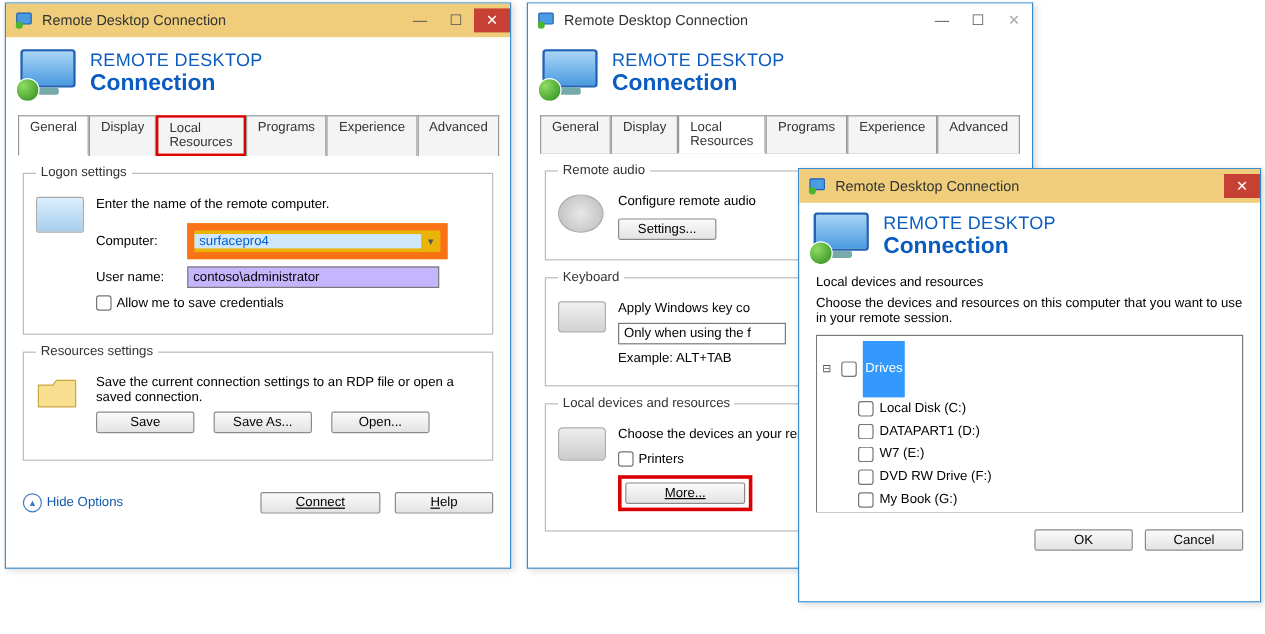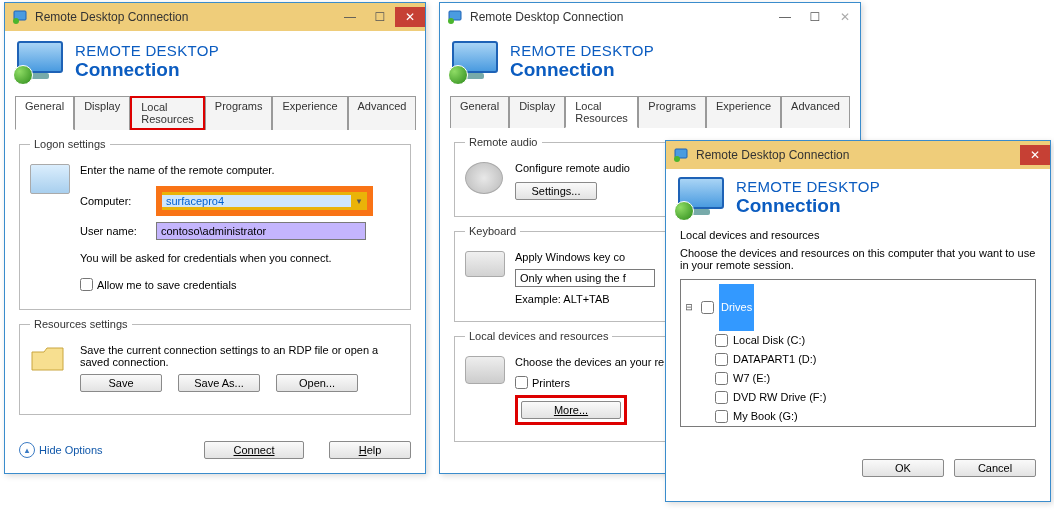--- a/index.html
+++ b/index.html
@@ -177,21 +177,20 @@
             <span class="label-col">Computer:</span>
             <div class="combo">
               <span class="val">surfacepro4</span>
               <span class="arrow">▾</span>
             </div>
           </div>
           <div class="row">
             <span class="label-col">User name:</span>
             <input type="text" style="width: 200px;" value="contoso\administrator">
           </div>
-          <div style="margin:12px 0 14px 0">You will be asked for credentials when you connect.</div>
           <label class="check">
             <input type="checkbox" style="">
             <span>Allow me to save credentials</span>
           </label>
         </div>
       </div>
     </fieldset>
     <fieldset>
       <legend>Resources settings</legend>
       <div class="row start">
@@ -209,21 +208,21 @@
           </div>
         </div>
       </div>
     </fieldset>
   </div>
   <div class="footer">
     <div class="hide-opt">
       <span class="circ">▴</span>
       <span>Hide Options</span>
     </div>
-    <div style="display:flex; gap:25px;">
+    <div style="display:flex; gap:12px;">
       <button class="std wide">Connect</button>
       <button class="std"><u>H</u>elp</button>
     </div>
   </div>
 </div>
 
 <div class="window" style="left:439px; top:2px; width:420px; height:470px;">
   <div class="titlebar grey">
     <span class="icon">
       <svg viewBox="0 0 16 16">
@@ -359,18 +358,18 @@
         </div>
       <div class="tree-row" style="padding-left:28px">
           <input type="checkbox" style="">
           <span>Seagate Backup Plus Drive (H:)</span>
         </div>
       <div class="tree-row" style="padding-left:28px">
           <span class="plug-red"><input type="checkbox" checked="" style=""><span>Drives that I plug in later</span></span>
         </div>
 
     </div>
-    <div style="display:flex; justify-content:flex-end; gap:10px; margin-top:32px;">
+    <div style="display:flex; justify-content:flex-end; gap:10px; margin-top:14px;">
       <button class="std">OK</button>
       <button class="std">Cancel</button>
     </div>
   </div>
 </div>
 
 </body></html>

